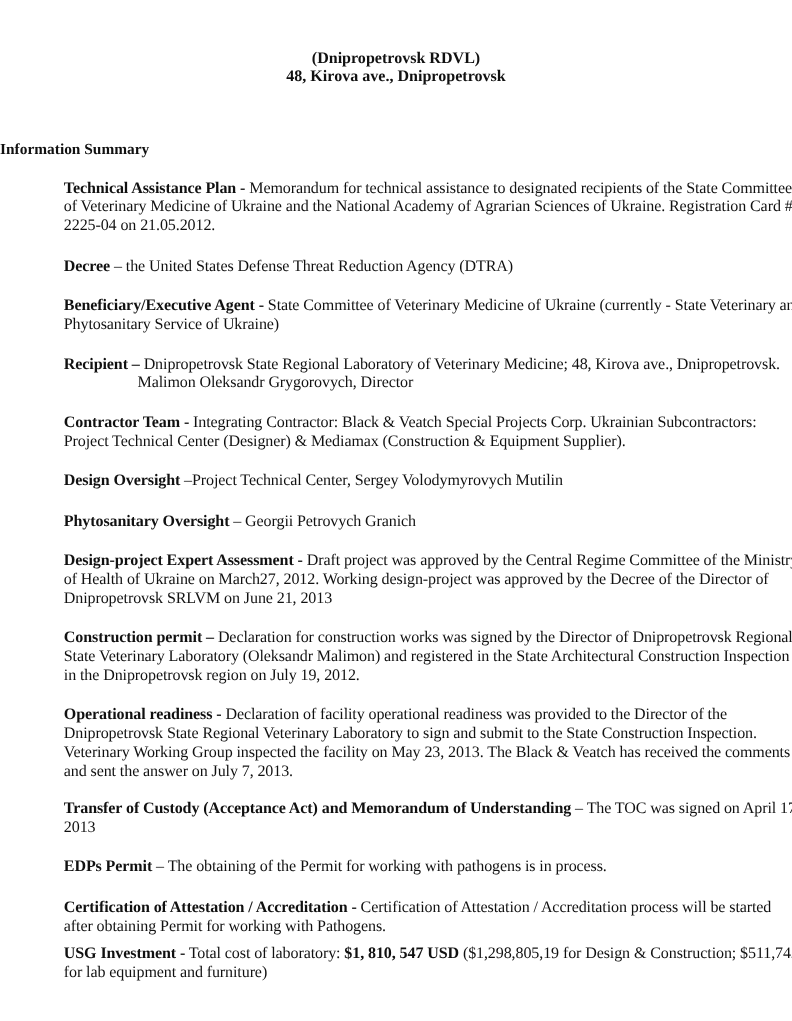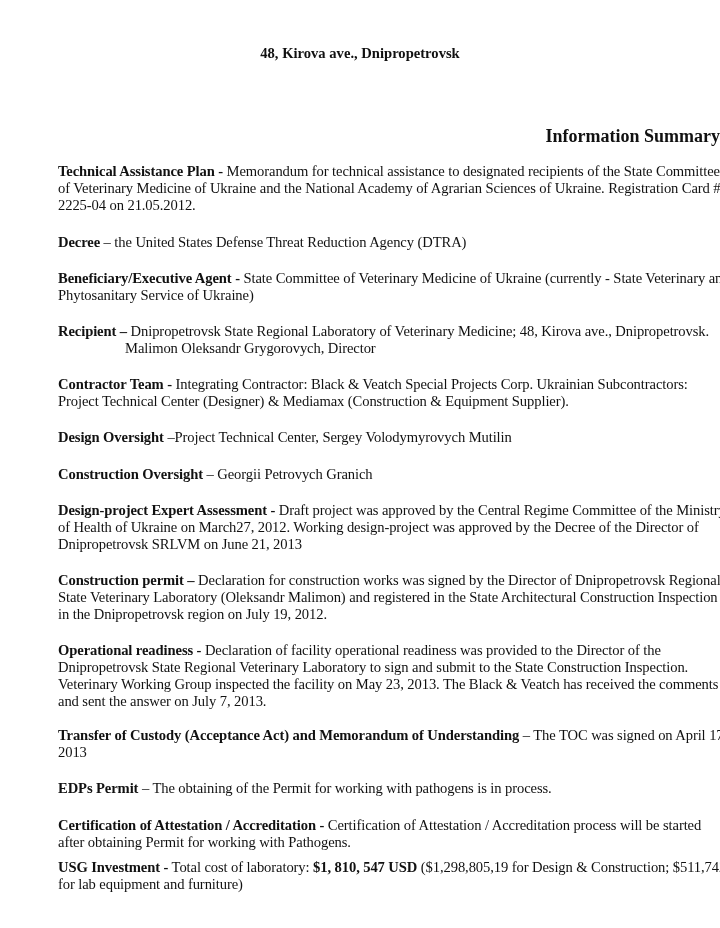--- a/index.html
+++ b/index.html
@@ -19,41 +19,42 @@
       top: 45px;
       text-align: center;
       font-weight: bold;
       font-size: 14.6px;
       line-height: 17px;
     }
     .summary-title {
       position: absolute;
       left: 0; right: 0;
       top: 128px;
-      text-align: right;
+      text-align: left;
       font-weight: bold;
-      font-size: 18px;
+      font-size: 14px;
     }
     .section {
       position: absolute;
       left: 26px;
       width: 672px;
       font-size: 14.6px;
       line-height: 17px;
       letter-spacing: -0.1px;
       margin-left: 32px;
     }
     .label { font-weight: bold; }
     .indent { display: block; padding-left: 67px; }
     b.strong { font-weight: bold; }
   </style>
 </head>
 <body>
 
 <div class="header">
+  <div>(Dnipropetrovsk RDVL)</div>
   <div>48, Kirova ave., Dnipropetrovsk</div>
 </div>
 
 <div class="summary-title">Information Summary</div>
 
 <div class="section" style="top:163px;">
   <span class="label">Technical Assistance Plan -</span><span> Memorandum for technical assistance to designated recipients of the State Committee of Veterinary Medicine of Ukraine and the National Academy of Agrarian Sciences of Ukraine. Registration Card # 2225-04 on 21.05.2012.</span>
 </div>
 
 <div class="section" style="top:234px;">
@@ -71,21 +72,21 @@
 
 <div class="section" style="top:376px;">
   <span class="label">Contractor Team -</span><span> Integrating Contractor: Black &amp; Veatch Special Projects Corp. Ukrainian Subcontractors: Project Technical Center (Designer) &amp; Mediamax (Construction &amp; Equipment Supplier).</span>
 </div>
 
 <div class="section" style="top:429px;">
   <span class="label">Design Oversight</span><span> –Project Technical Center, Sergey Volodymyrovych Mutilin</span>
 </div>
 
 <div class="section" style="top:466px;">
-  <span class="label">Construction Oversight</span><span> – Georgii Petrovych Granich</span>
+  <span class="label">Phytosanitary Oversight</span><span> – Georgii Petrovych Granich</span>
 </div>
 
 <div class="section" style="top:502px;">
   <span class="label">Design-project Expert Assessment -</span><span>  Draft project was approved by the Central Regime Committee of the Ministry of Health of Ukraine on March27, 2012. Working design-project was approved by the Decree of the Director of Dnipropetrovsk SRLVM on June 21, 2013</span>
 </div>
 
 <div class="section" style="top:572px;">
   <span class="label">Construction permit –</span><span> Declaration for construction works was signed by the Director of Dnipropetrovsk Regional State Veterinary Laboratory (Oleksandr Malimon) and registered in the State Architectural Construction Inspection in the Dnipropetrovsk region on July 19, 2012.</span>
 </div>
 

